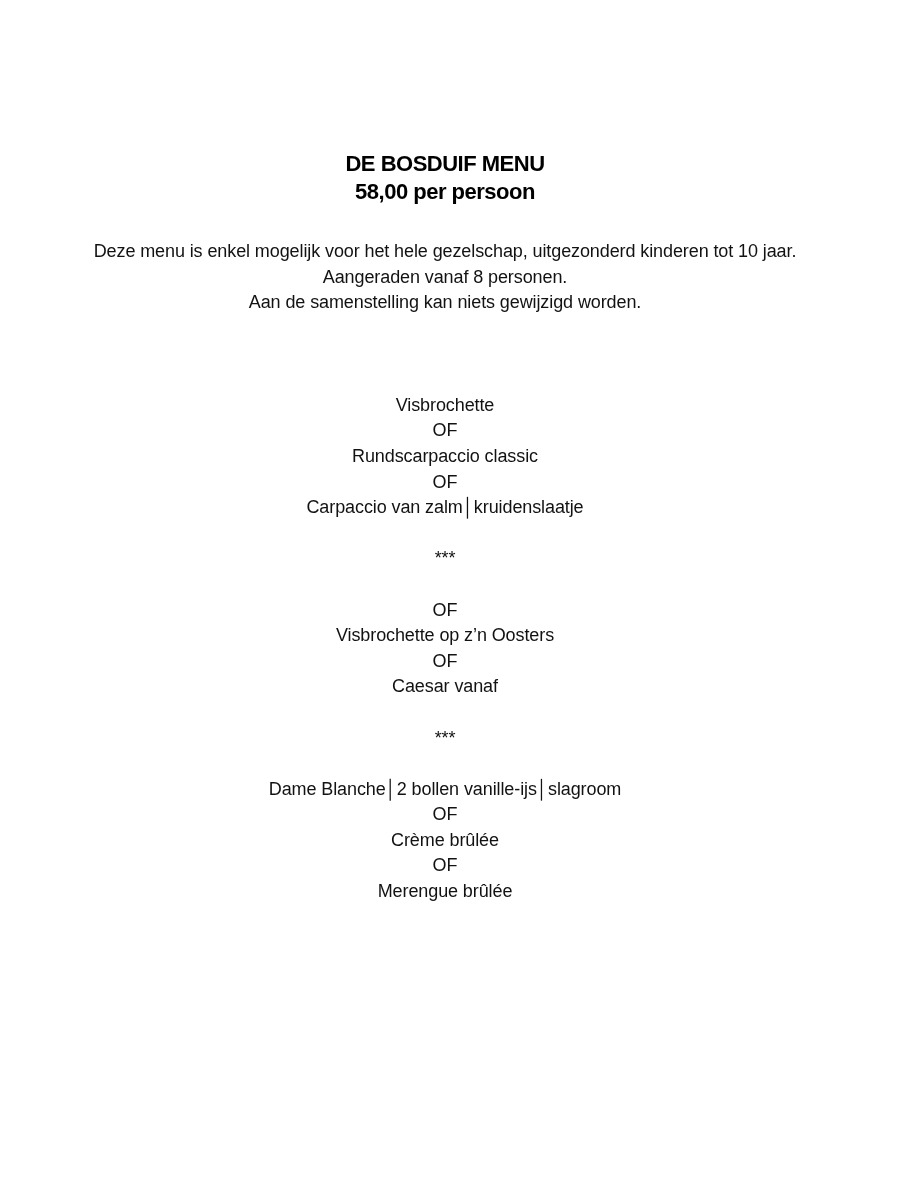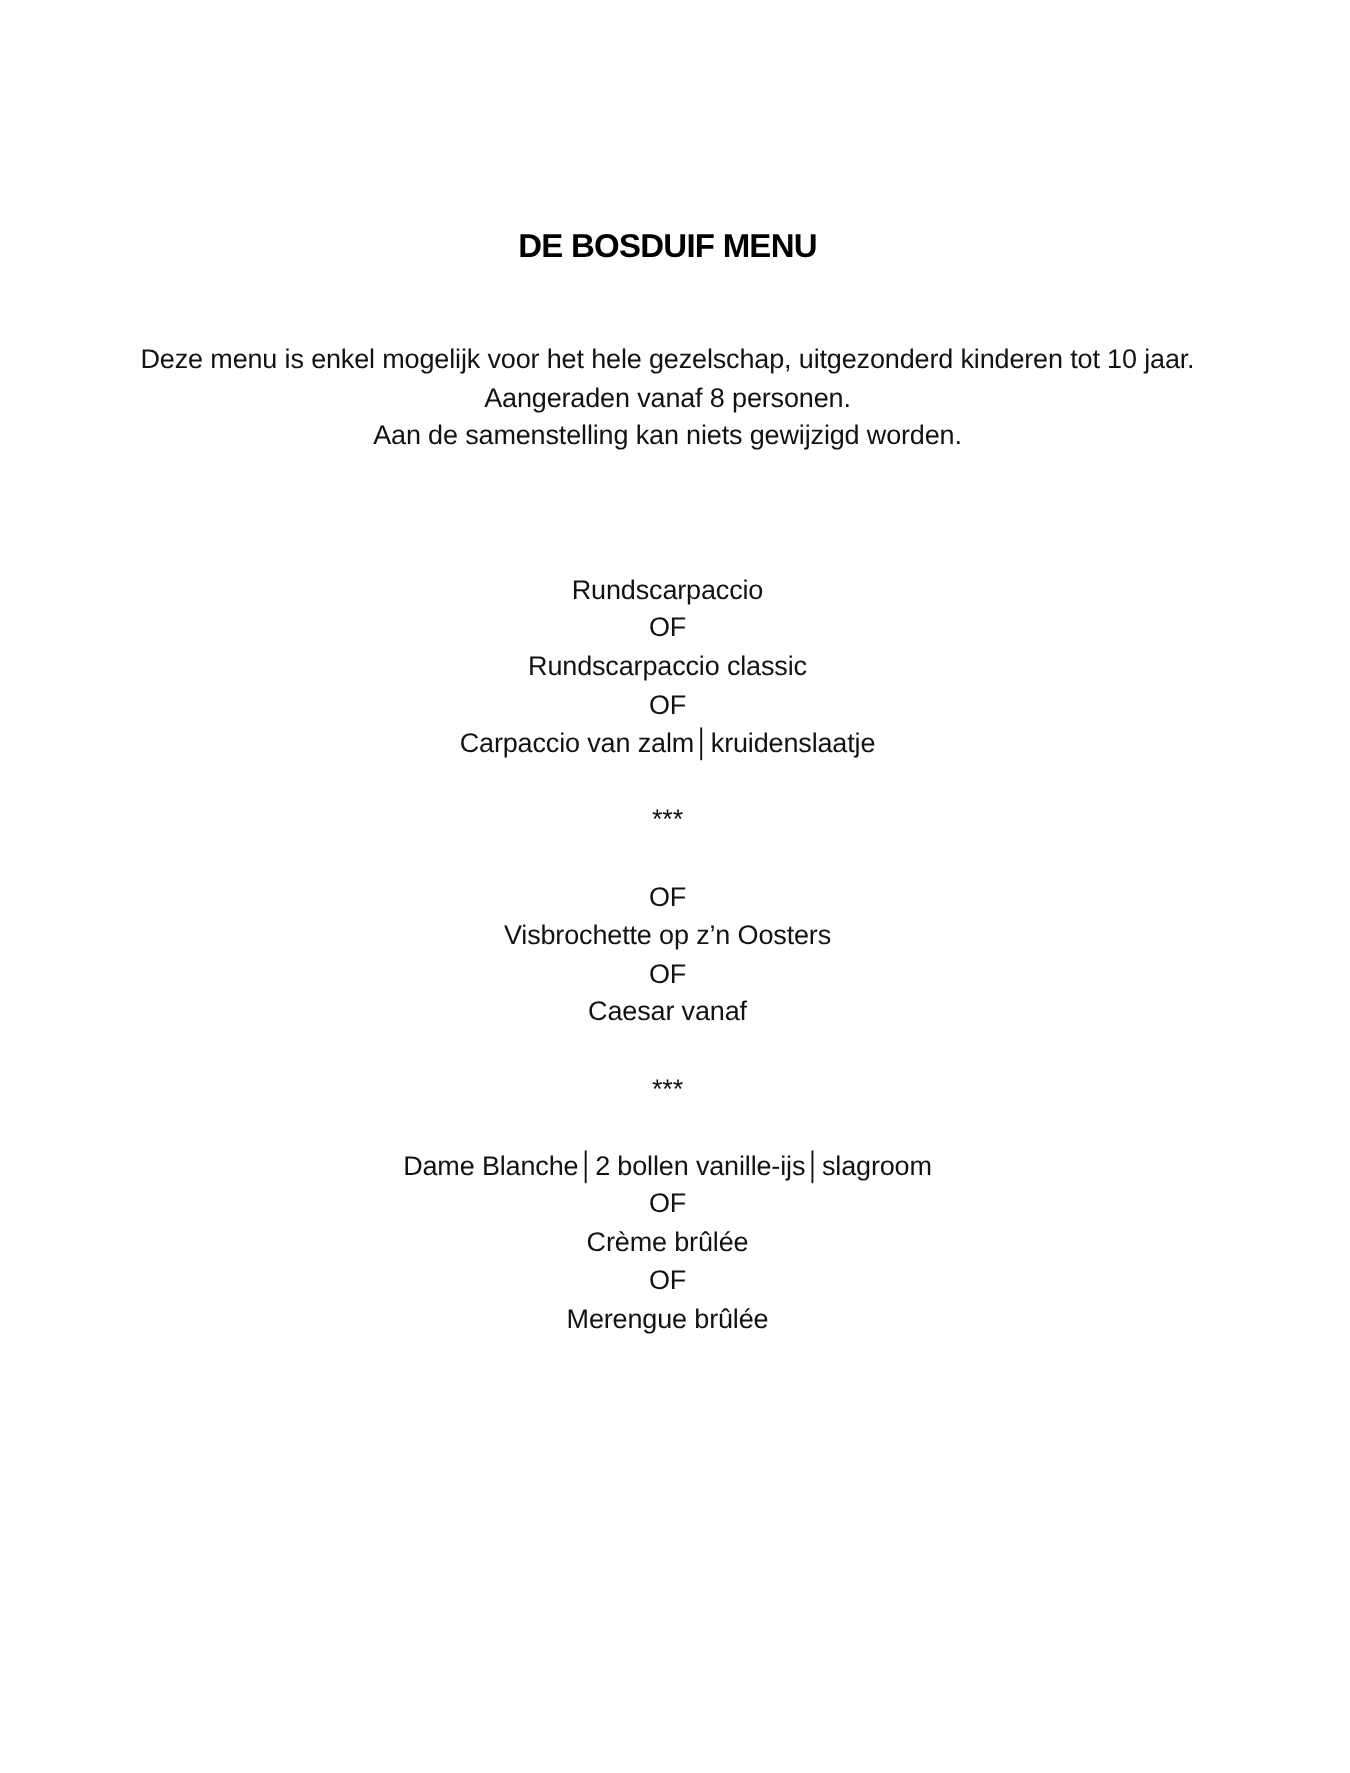--- a/index.html
+++ b/index.html
@@ -21,51 +21,52 @@
   }
   .title-block h1,
   .title-block h2 {
     margin: 0;
     font-size: 22px;
     line-height: 28px;
     font-weight: 700;
     letter-spacing: -0.5px;
     color: #000000;
   }
-  .notes { margin-top: 49px; }
+  .notes { margin-top: 33px; }
   .line {
     margin: 0;
     font-size: 18px;
     line-height: 25.6px;
     font-weight: 400;
     letter-spacing: -0.1px;
   }
   .courses { margin-top: 77px; }
   .course { margin: 0; }
   .divider { margin: 25.6px 0; }
 </style>
 </head>
 <body>
 
 <main class="page">
 
   <div class="title-block">
     <h1>DE BOSDUIF MENU</h1>
+    <h2>58,00 per persoon</h2>
   </div>
 
   <div class="notes">
     <p class="line">Deze menu is enkel mogelijk voor het hele gezelschap, uitgezonderd kinderen tot 10 jaar.</p>
     <p class="line">Aangeraden vanaf 8 personen.</p>
     <p class="line">Aan de samenstelling kan niets gewijzigd worden.</p>
   </div>
 
   <div class="courses">
 
     <section class="course">
-      <p class="line">Rundscarpaccio</p>
+      <p class="line">Visbrochette</p>
       <p class="line">OF</p>
       <p class="line">Rundscarpaccio classic</p>
       <p class="line">OF</p>
       <p class="line">Carpaccio van zalm│kruidenslaatje</p>
     </section>
 
     <p class="line divider">***</p>
 
     <section class="course">
       <p class="line">OF</p>

